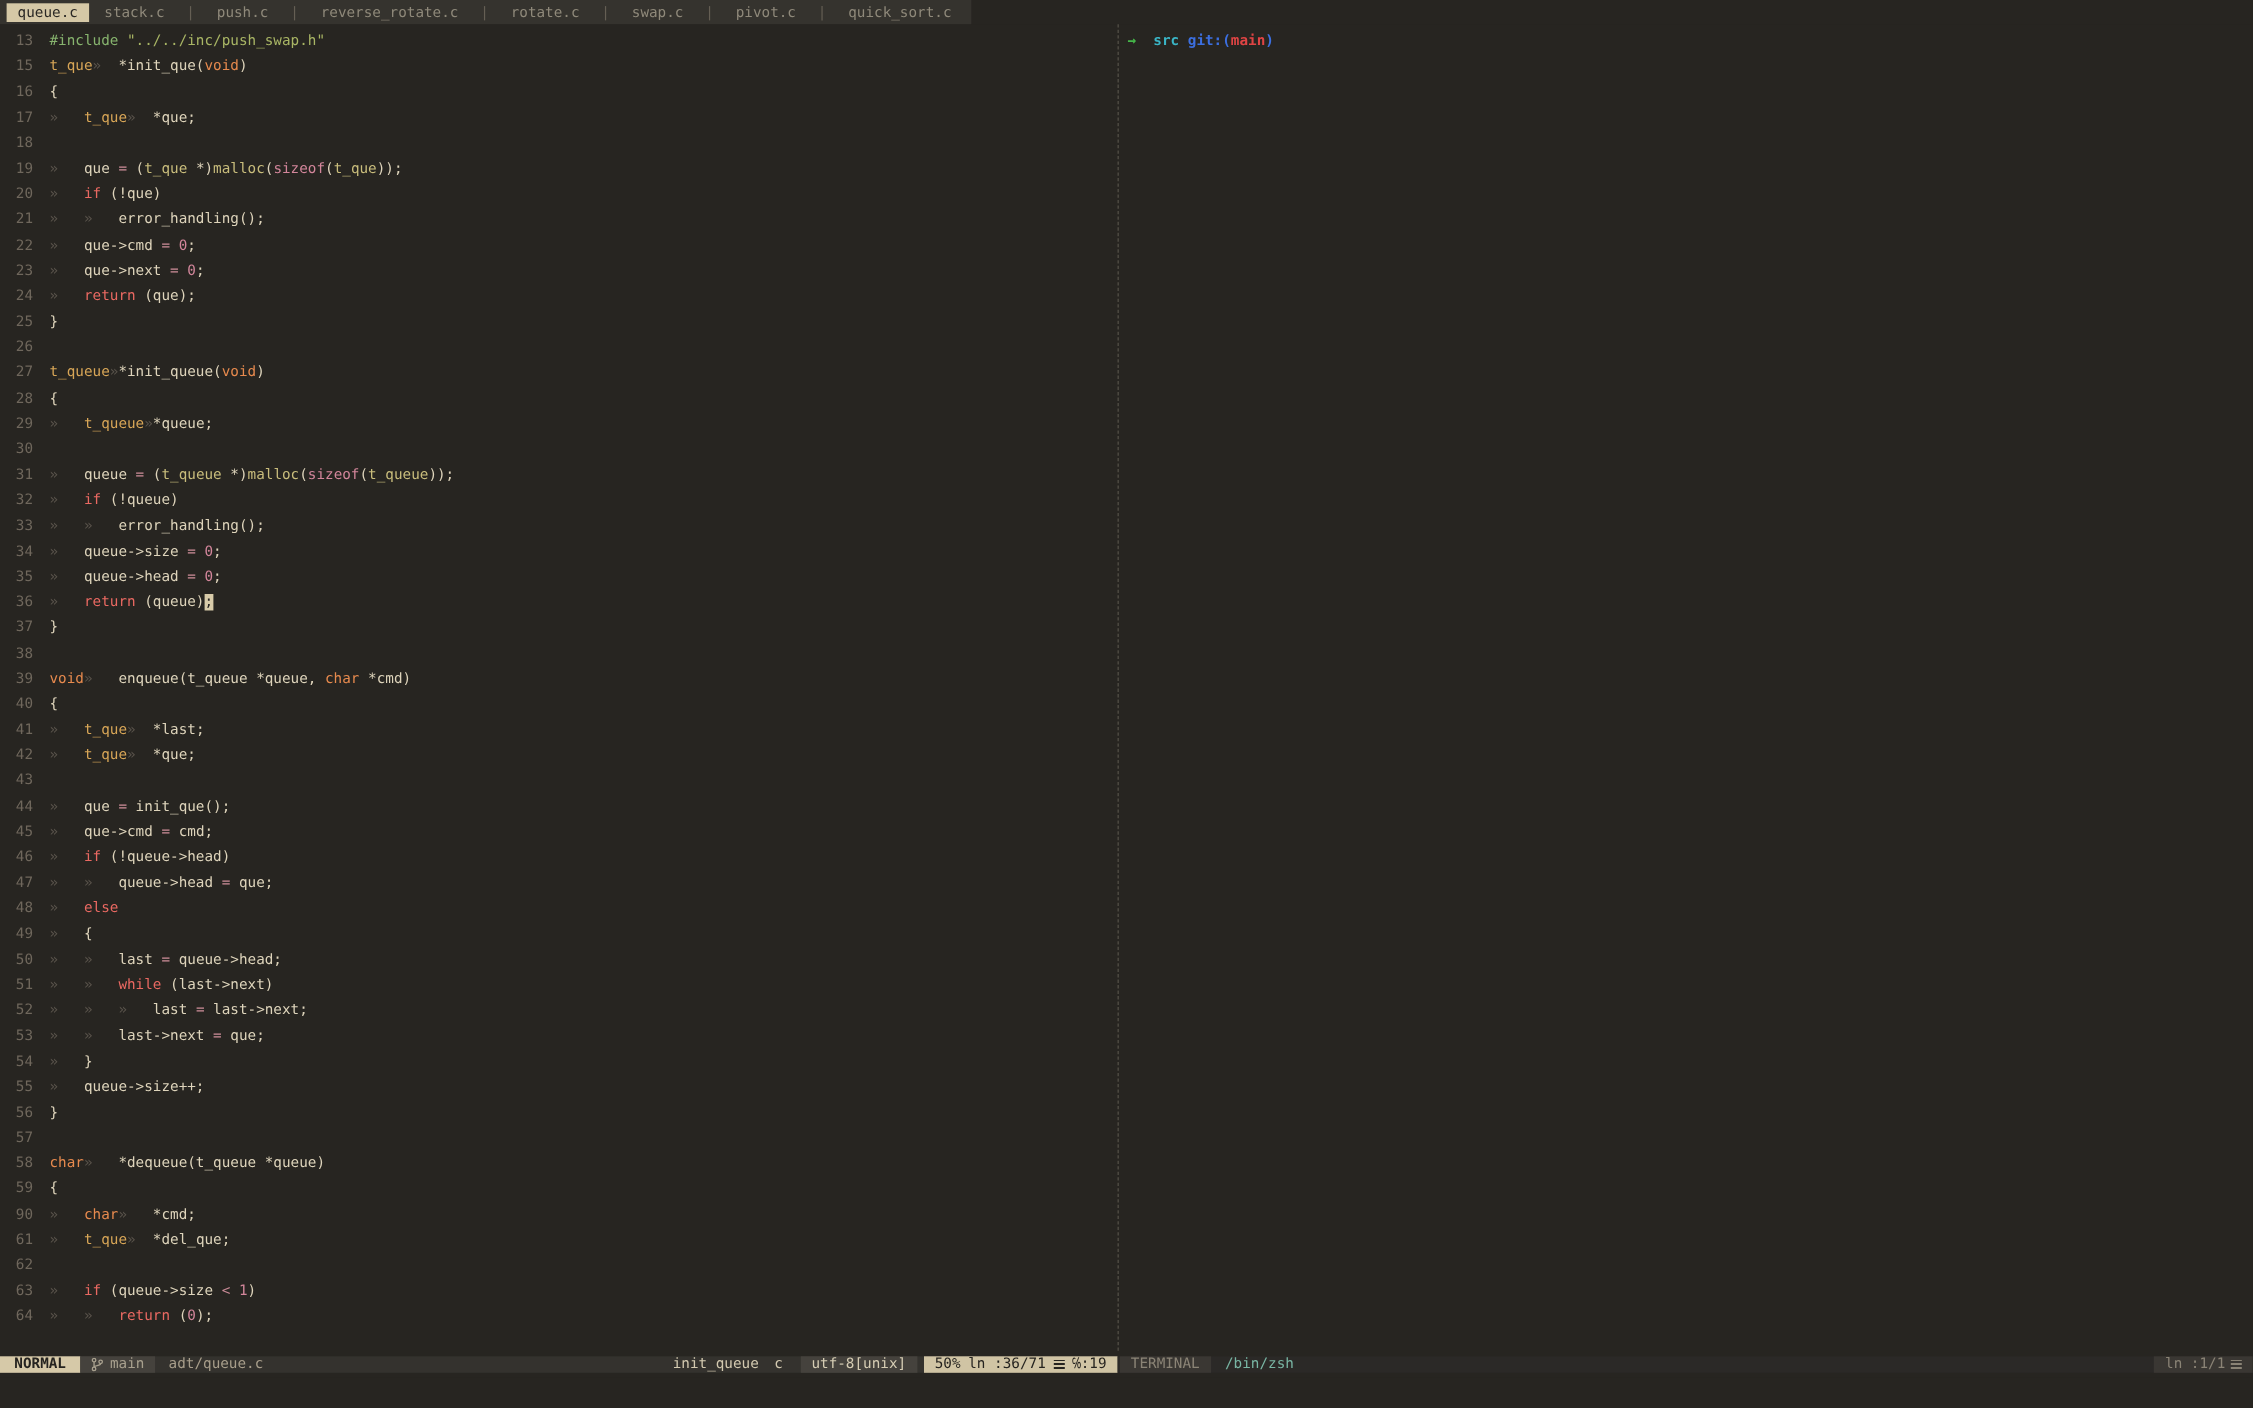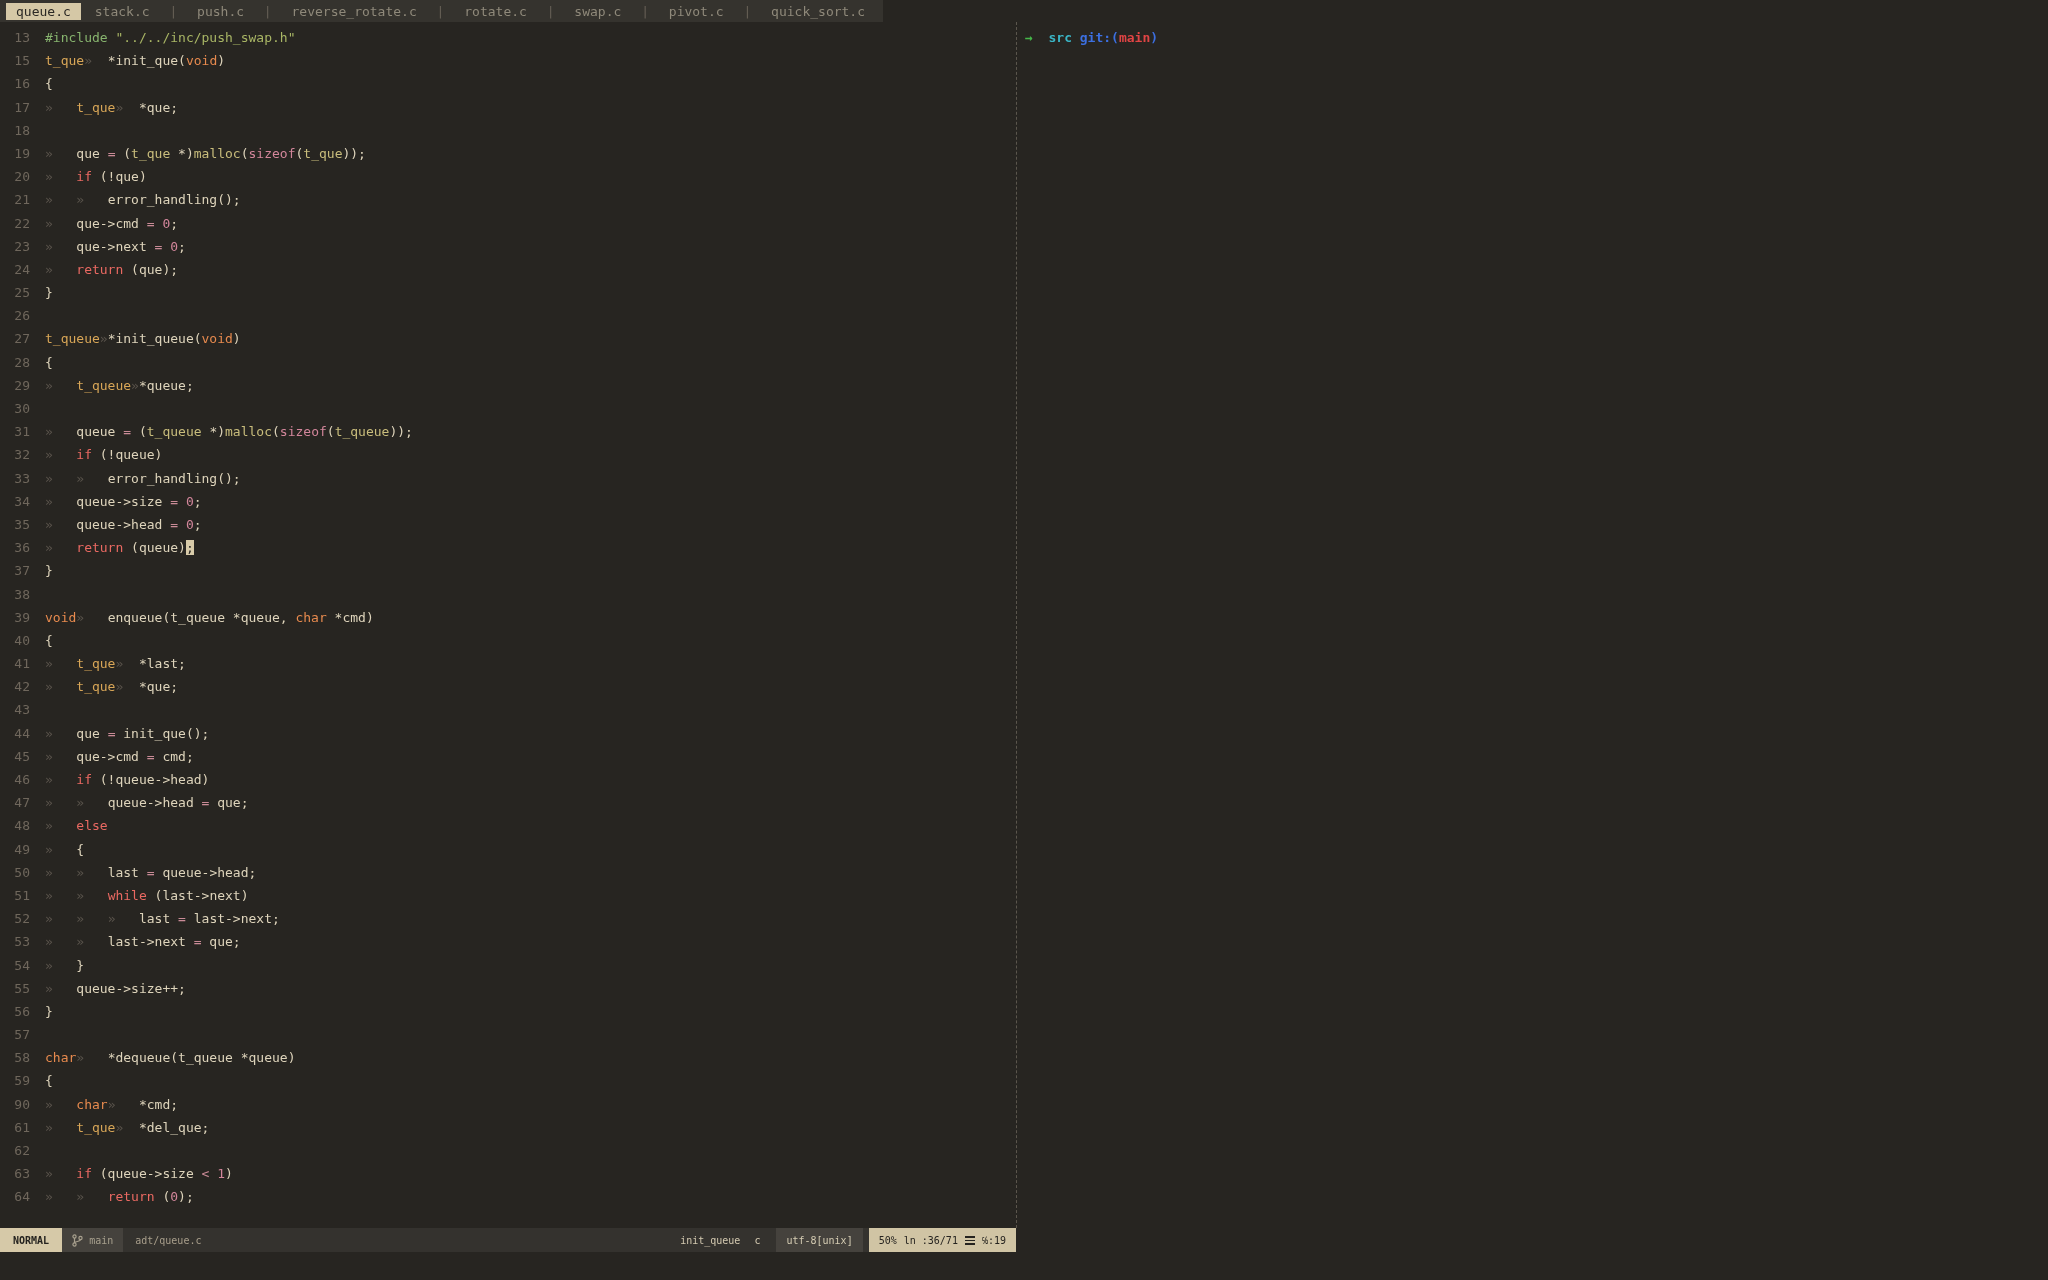--- a/index.html
+++ b/index.html
@@ -36,21 +36,21 @@
   .tok-cursor { background:#d8cba9; color:#272521; }
 
   
   .prompt-line { height:23.19px; line-height:23.19px; white-space:pre; padding-left:8px; }
   .p-arrow { color:#45b649; font-weight:bold; }
   .p-dir { color:#3ab5c6; font-weight:bold; }
   .p-git { color:#3c6fe0; font-weight:bold; }
   .p-branch { color:#e04444; font-weight:bold; }
 
   
-  .statusline { height:24px; flex:0 0 24px; display:flex; font-size:10px; }
+  .statusline { height:24px; flex:0 0 24px; display:flex; font-size:13px;align-items:center; }
   .sl-left { width:1016px; flex:0 0 1016px; display:flex; align-items:stretch; background:#34322e; }
   .sl-right { flex:1 1 auto; display:flex; align-items:stretch; background:#2b2927; }
   .seg { display:flex; align-items:center; white-space:pre; }
   .seg-mode { background:#d6c9a8; color:#25231f; font-weight:bold; padding:0 13px; }
   .seg-branch { background:#45423d; color:#a8a08e; padding:0 10px; gap:6px; }
   .seg-path { color:#a89e8b; padding:0 12px; }
   .sl-fill { flex:1 1 auto; }
   .seg-symbol { color:#d3c9b0; padding:0 10px; gap:14px; }
   .seg-enc { background:#45423d; color:#d6cdb4; padding:0 10px; margin-left:6px; }
   .seg-pos { background:#d0c4a4; color:#25231f; padding:0 10px; margin-left:6px; gap:7px; }
@@ -156,16 +156,25 @@
         <span>c</span>
       </div>
       <div class="seg seg-enc">utf-8[unix]</div>
       <div class="seg seg-pos">
         <span>50%</span>
         <span>ln :36/71</span>
         <span class="lines-icon"></span>
         <span>℅:19</span>
       </div>
     </div>
+    <div class="sl-right">
+      <div class="seg seg-term">TERMINAL</div>
+      <div class="seg seg-shell">/bin/zsh</div>
+      <div class="sl-fill"></div>
+      <div class="seg seg-rpos">
+        <span>ln :1/1</span>
+        <span class="lines-icon"></span>
+      </div>
+    </div>
   </div>
 
   <div class="cmdline"></div>
 </div>
 
 </body></html>

